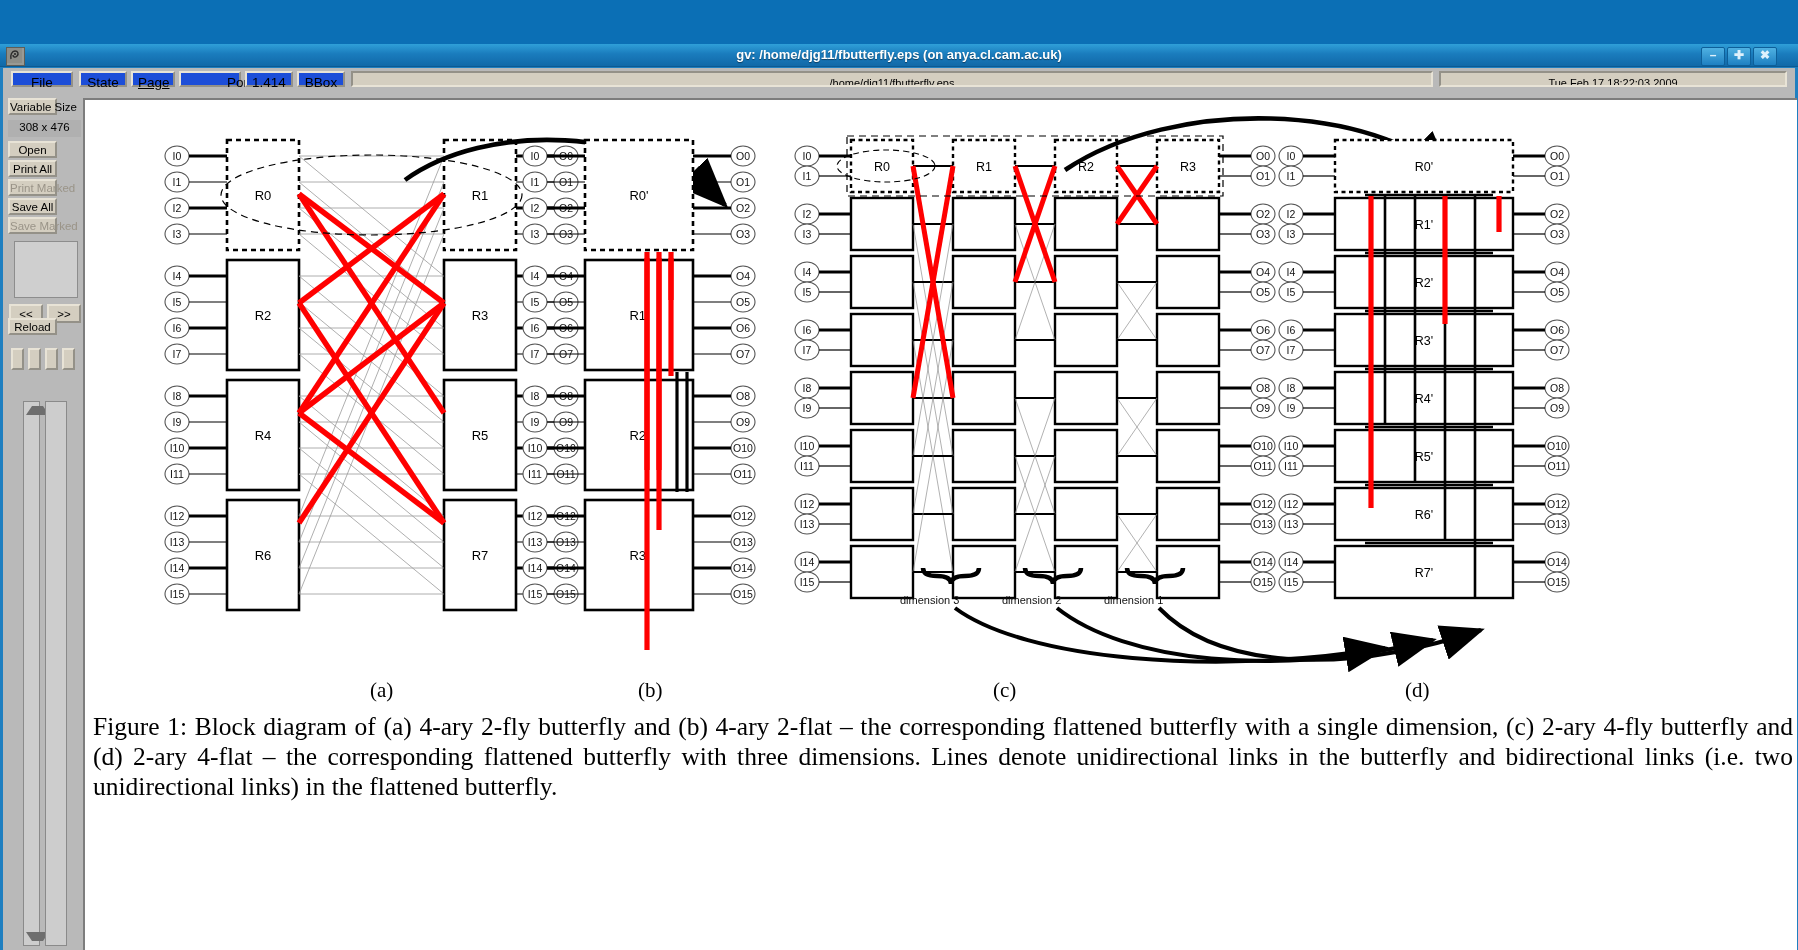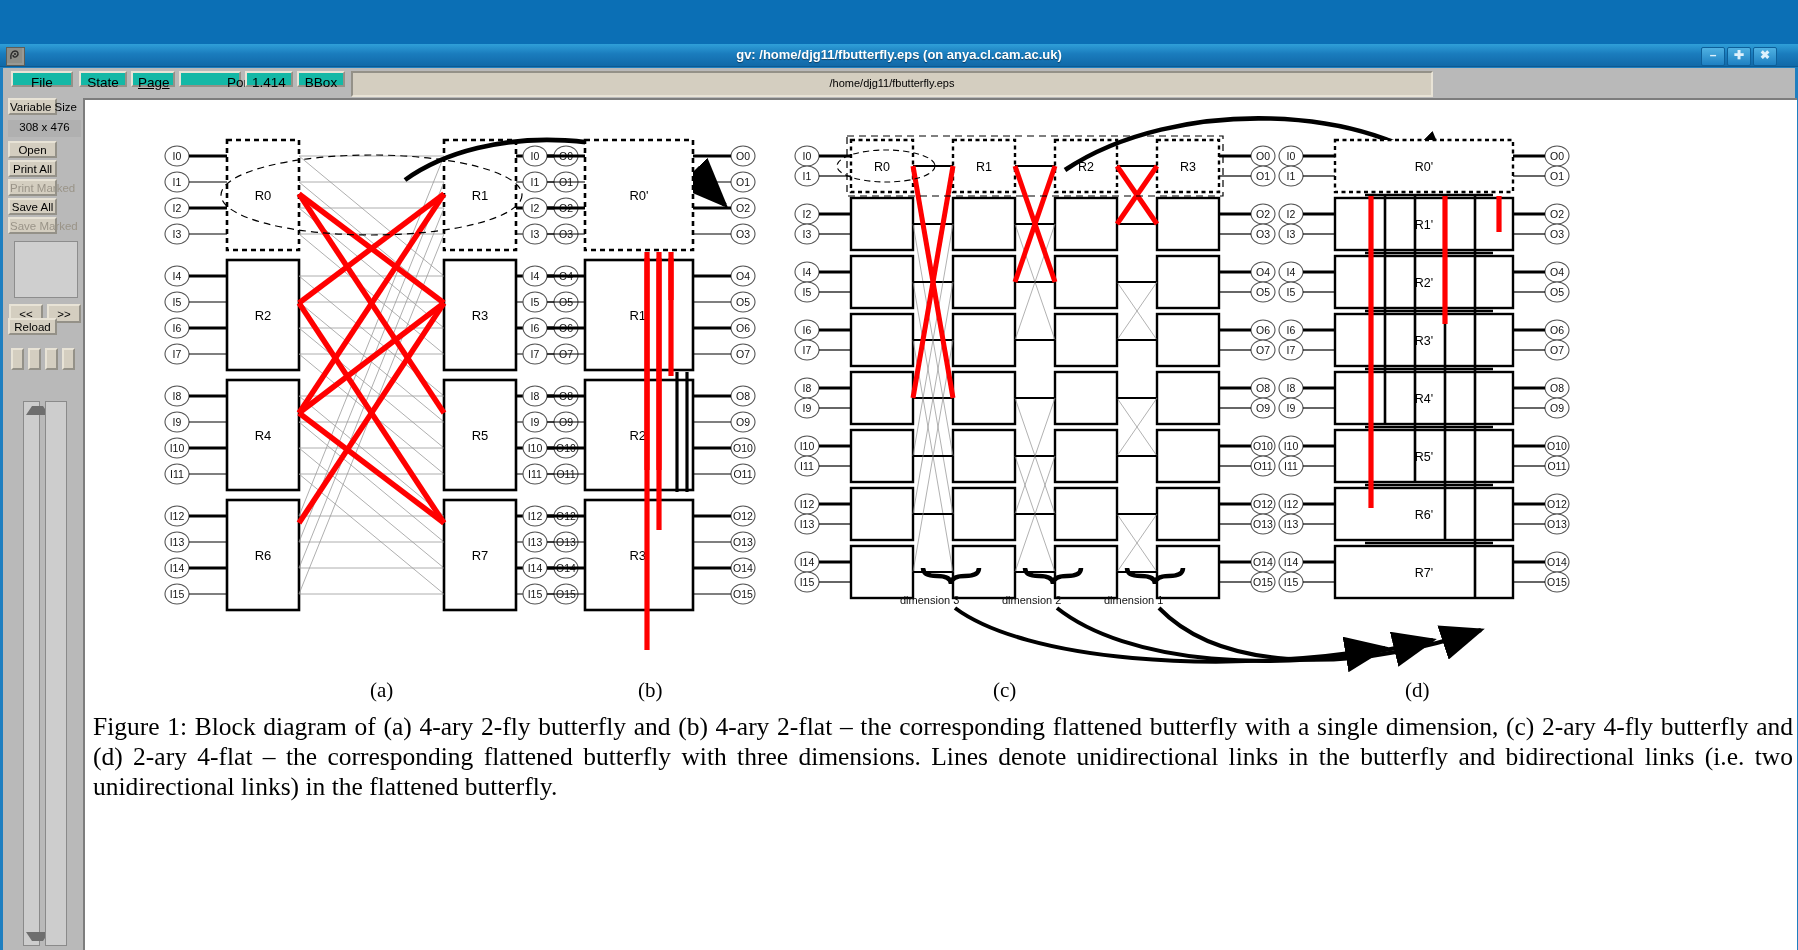--- a/index.html
+++ b/index.html
@@ -28,23 +28,23 @@
   #btn-min{right:73px;}
   #btn-max{right:47px;}
   #btn-close{right:21px;}
 
   
   #gvbody{position:absolute;left:3px;top:24px;width:1792px;height:923px;
           background:#b9b9b9;}
   
   #toolbar{position:absolute;left:0;top:0;width:1792px;height:28px;}
   .tbtn{position:absolute;top:3px;height:16px;line-height:20px;
-        background:#14b8a6;border:2px outset #e8e3d6;color:#000;
+        background:#1d4ed8;border:2px outset #e8e3d6;color:#000;
         font-size:13.5px;text-align:center;box-sizing:border-box;padding:0 5px;}
-  .tfield{position:absolute;top:3px;height:26px;line-height:20px;
+  .tfield{position:absolute;top:3px;height:16px;line-height:20px;
           background:#d4cec0;border:2px inset #e8e3d6;color:#000;
           font-size:11px;text-align:center;box-sizing:border-box;
           overflow:hidden;white-space:nowrap;}
   
   #sidepanel{position:absolute;left:0;top:28px;width:83px;height:895px;background:#b9b9b9;}
   .sbtn{position:absolute;left:5px;width:49px;height:17px;line-height:14px;
         background:#d4cec0;border:2px outset #e8e3d6;color:#000;
         font-size:11.5px;text-align:center;box-sizing:border-box;white-space:nowrap;}
   .sbtn.dim{color:#9a9488;}
   .sbtn.half{width:34px;}
@@ -95,20 +95,21 @@
   <div id="gvbody">
 
     <div id="toolbar">
       <div class="tbtn" style="left:8px;width:62px;">File</div>
       <div class="tbtn" style="left:76px;width:48px;">State</div>
       <div class="tbtn" style="left:128px;width:44px;text-decoration:underline;">Page</div>
       <div class="tbtn" style="left:176px;width:62px;padding-left:46px;">Portrait</div>
       <div class="tbtn" style="left:242px;width:48px;">1.414</div>
       <div class="tbtn" style="left:294px;width:48px;">BBox</div>
       <div class="tfield" style="left:348px;width:1082px;">/home/djg11/fbutterfly.eps</div>
+      <div class="tfield" style="left:1436px;width:348px;">Tue Feb 17 18:22:03 2009</div>
     </div>
 
     <div id="sidepanel">
       <div class="sbtn" style="top:2px;">Variable Size</div>
       <div id="sizefield" style="top:24px;text-align:center;">308 x 476</div>
       <div class="sbtn" style="top:45px;">Open</div>
       <div class="sbtn" style="top:64px;">Print All</div>
       <div class="sbtn dim" style="top:83px;">Print Marked</div>
       <div class="sbtn" style="top:102px;">Save All</div>
       <div class="sbtn dim" style="top:121px;">Save Marked</div>

